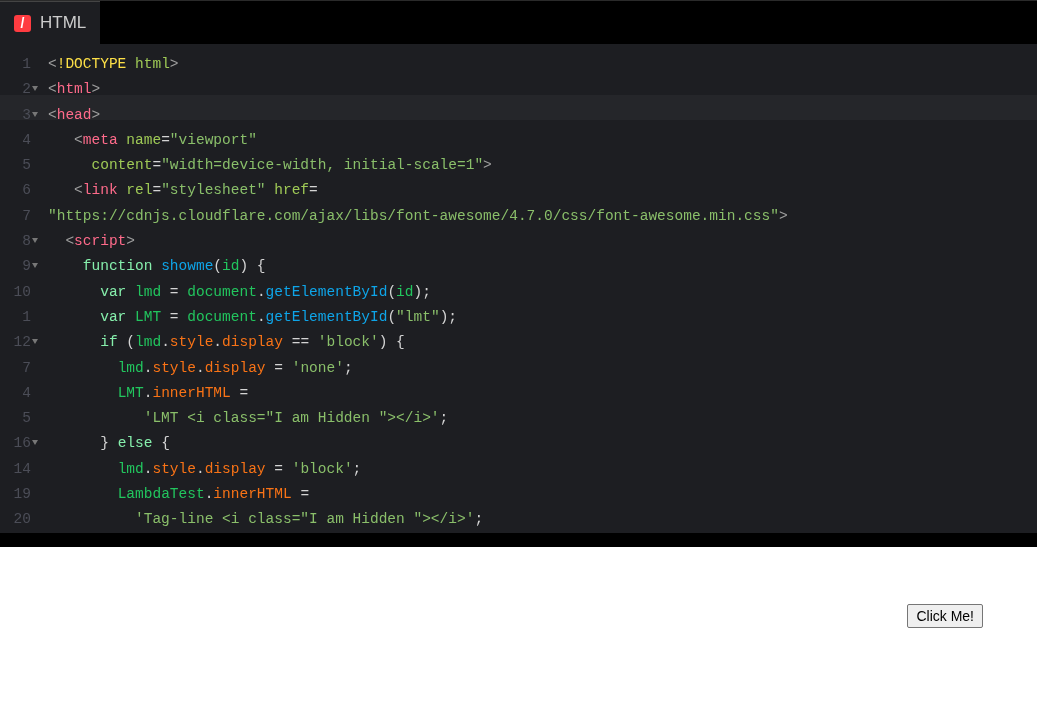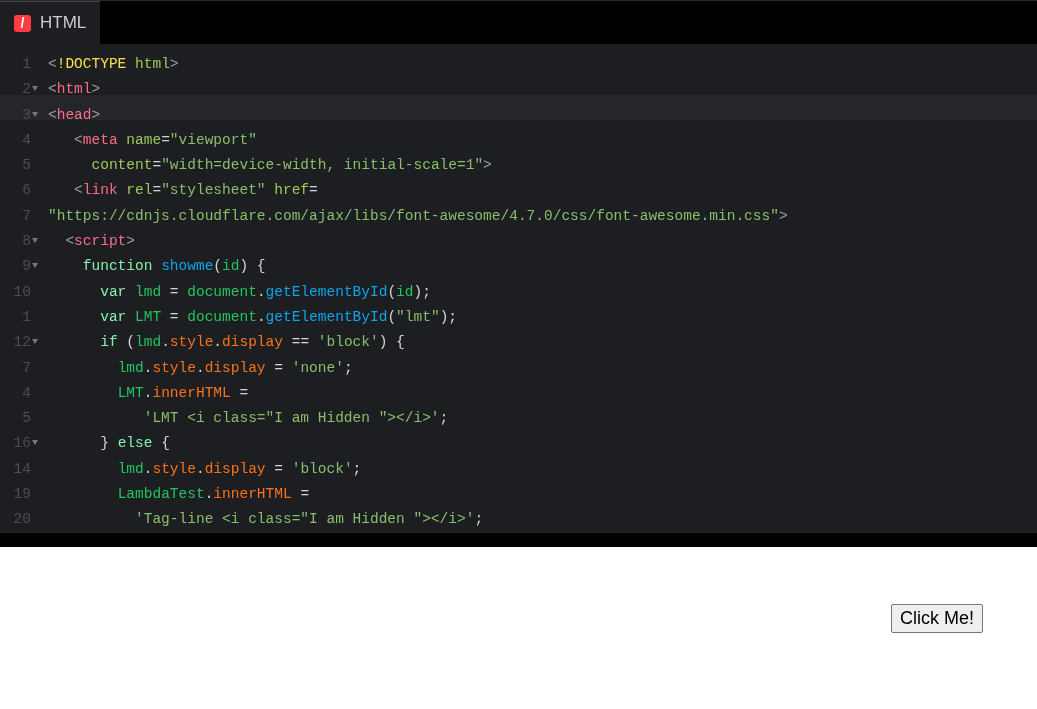--- a/index.html
+++ b/index.html
@@ -108,21 +108,21 @@
 .preview {
   width: 1037px;
   background: #ffffff;
   position: relative;
 }
 .click-btn {
   position: absolute;
   top: 57px;
   right: 54px;
   font-family: Arial, sans-serif;
-  font-size: 18px;
+  font-size: 14px;
   padding: 3px 8px;
   background: #efefef;
   border: 1px solid #767676;
   border-radius: 2px;
   color: #000;
   cursor: pointer;
 }
 </style>
 </head>
 <body>

